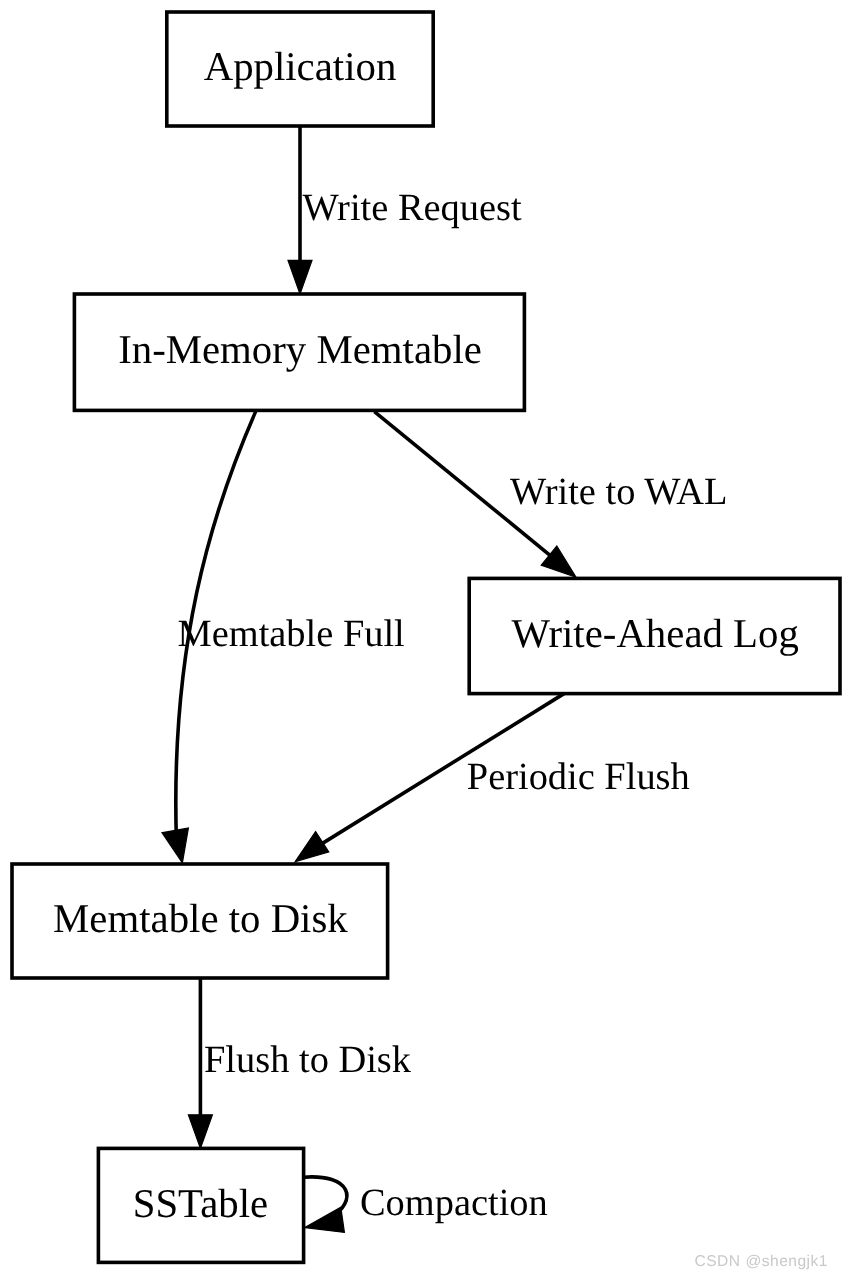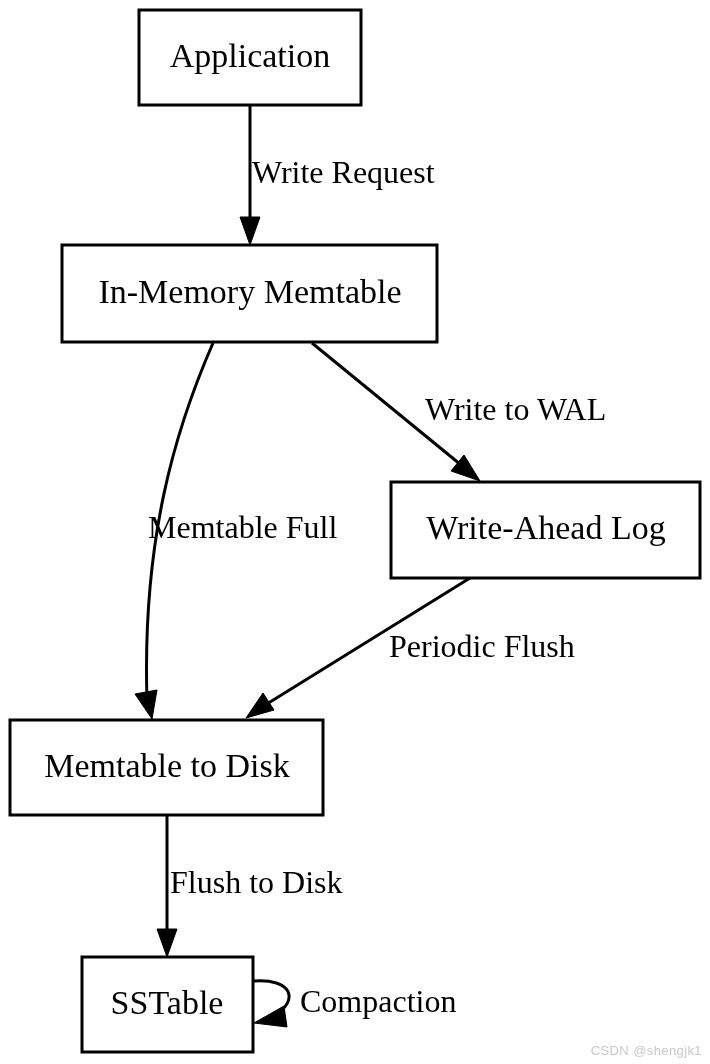--- a/index.html
+++ b/index.html
@@ -49,21 +49,21 @@
     stroke-width: 1;
   }
   .edge-label {
     font-family: "Liberation Serif", "DejaVu Serif", serif;
     font-size: 32px;
     fill: #000000;
     dominant-baseline: middle;
   }
   .watermark-text {
     position: absolute;
-    right: 8px;
+    right: 20px;
     bottom: 6px;
     font-family: "Liberation Sans", "DejaVu Sans", sans-serif;
     font-size: 13px;
     color: #c9c9c9;
     letter-spacing: 0.4px;
     white-space: nowrap;
     user-select: none;
   }
 </style>
 </head>

